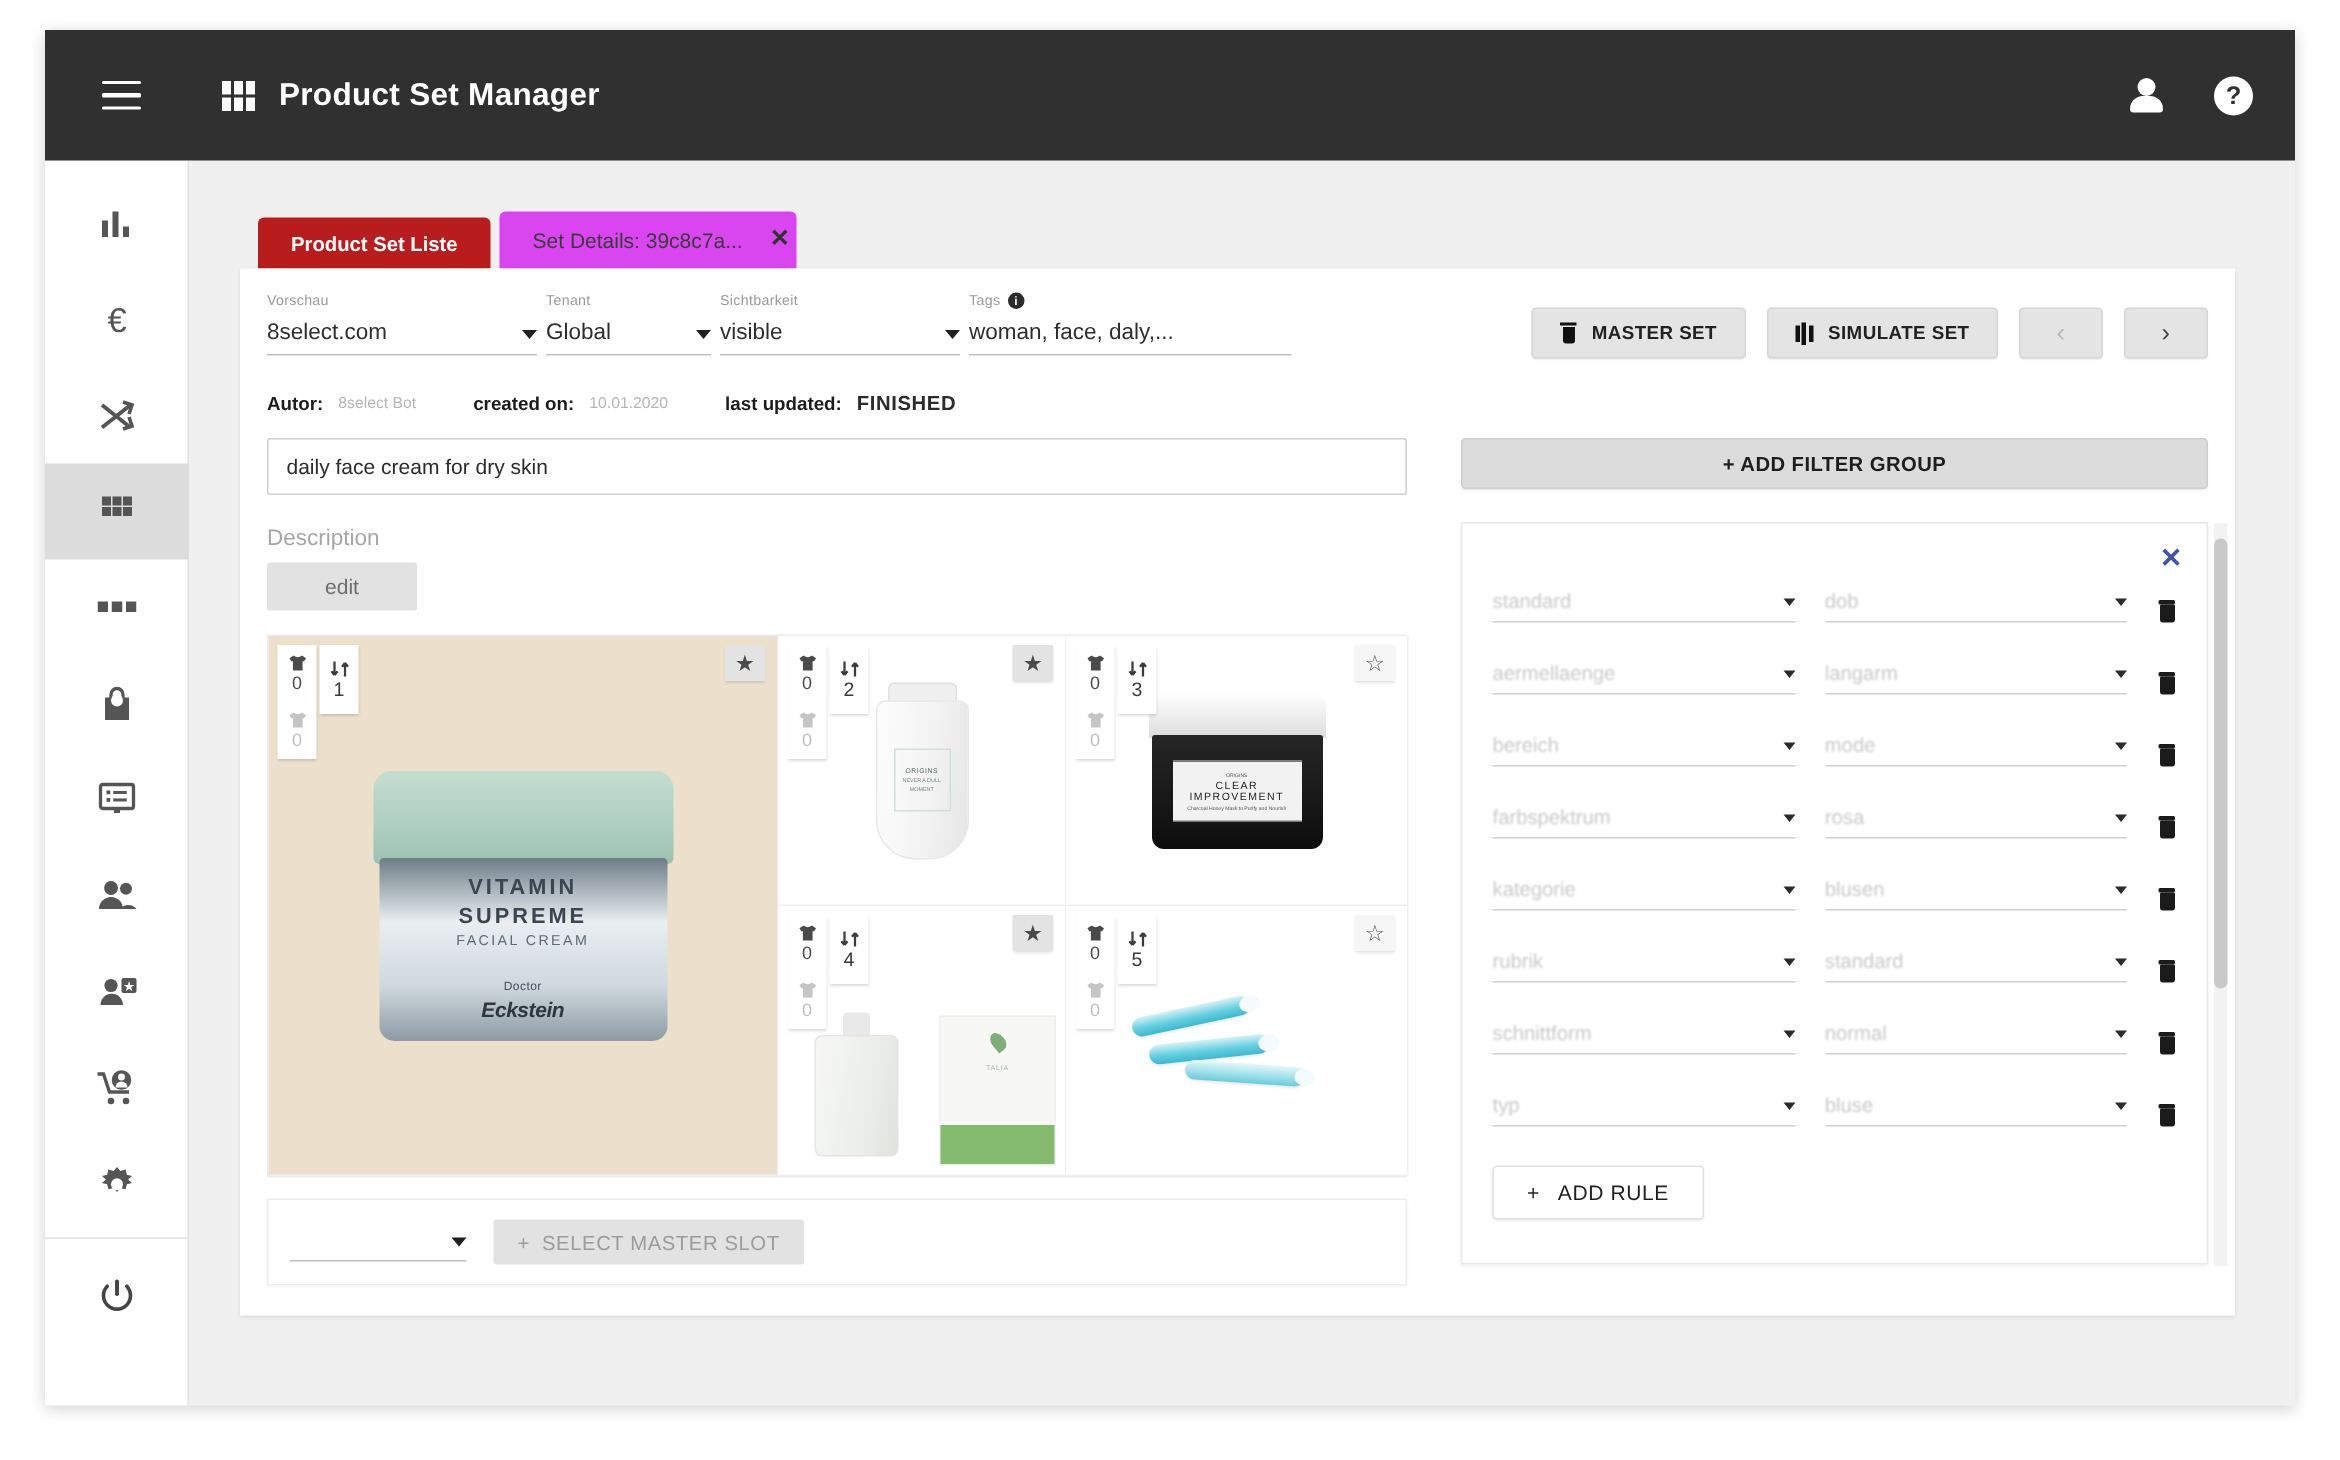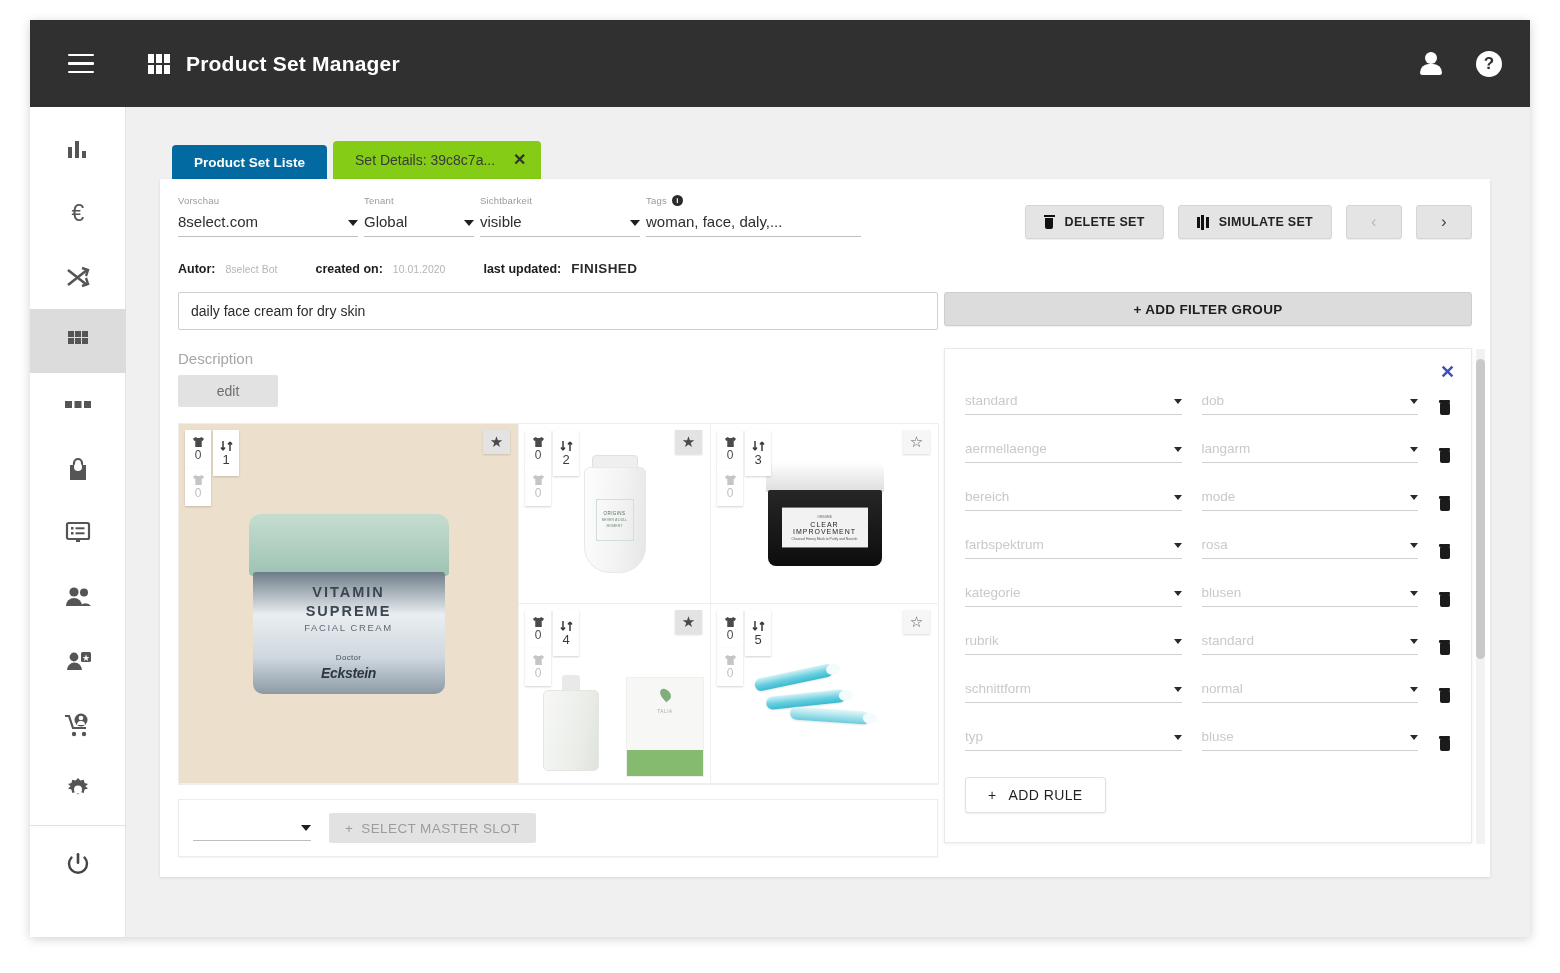--- a/index.html
+++ b/index.html
@@ -54,23 +54,23 @@
   .side-item.active { background:#dcdcdc; }
   .side-sep { width:96px; height:1px; background:#e2e2e2; margin:4px 0 6px; }
   .side-item svg { display:block; }
 
   .content { flex:1; position:relative; padding: 34px 40px 0 34px; overflow:hidden; }
 
   
   .tabs { display:flex; align-items:flex-end; height:38px; padding-left:12px; }
   .tab { height:34px; display:flex; align-items:center; padding:0 22px;
     font-size:13.5px; font-weight:bold; border-radius:4px 4px 0 0; cursor:pointer;}
-  .tab.inactive { background:#0369a1; color:#fff; margin-right:6px; }
-  .tab.active { background:#84cc16; color:#3a3a3a; font-weight:normal; font-size:14px;
-    height:38px; padding-right:14px; }
+  .tab.inactive { background:#b91c1c; color:#fff; margin-right:6px; }
+  .tab.active { background:#d946ef; color:#3a3a3a; font-weight:normal; font-size:14px;
+    height:38px; padding-right:4px; }
   .tab-close { margin-left:18px; font-size:16px; color:#333; font-weight:bold; cursor:pointer; line-height:1;}
 
   
   .panel { background:#fff; padding:16px 18px 20px; position:relative;
     box-shadow: 0 1px 3px rgba(0,0,0,.10); min-height: 670px;}
 
   .meta-row { display:flex; align-items:flex-start; gap:0; }
   .field { position:relative; margin-right:6px; }
   .field-label { font-size:9.5px; color:#9a9a9a; letter-spacing:.2px; margin-bottom:7px;
     display:flex; align-items:center; gap:5px;}
@@ -99,21 +99,21 @@
   .ico-sim i { display:block; width:3px; background:#111; }
   .ico-sim i:nth-child(1){ height:11px;} .ico-sim i:nth-child(2){height:15px;}
   .ico-sim i:nth-child(3){height:11px;}
 
   .info-row { display:flex; align-items:center; gap:10px; margin-top:22px; font-size:12.5px; }
   .info-row .k { font-weight:bold; color:#1c1c1c; }
   .info-row .v { color:#b5b5b5; font-size:10.5px; }
   .info-row .v.strong { color:#2b2b2b; font-size:13.5px; font-weight:bold; letter-spacing:.4px;}
   .gap-l { margin-left:28px; }
 
-  .main-split { display:flex; gap:6px; margin-top:16px; }
+  .main-split { display:flex; gap:36px; margin-top:16px; }
   .left-col { width: 760px; }
   .right-col { flex:1; position:relative; }
 
   .title-input { width:100%; height:38px; border:1px solid #cfcfcf; border-radius:2px;
     padding:0 12px; font-size:14px; color:#2b2b2b; font-family:"Liberation Sans", sans-serif;}
   .desc-label { font-size:15px; color:#a6a6a6; margin:20px 0 8px; }
   .btn-edit { background:#e2e2e2; border:none; width:100px; height:32px; border-radius:2px;
     font-size:14px; color:#6d6d6d; cursor:pointer; font-family:"Liberation Sans", sans-serif;}
 
   
@@ -392,21 +392,21 @@
               <span class="info-dot">i</span>
             </div>
             <div class="select-line">
               <span class="val">woman, face, daly,...</span>
             </div>
           </div>
 
           <div class="action-group">
             <button class="btn">
               <span class="ico-trash"></span>
-              <span>DELETE SET</span>
+              <span>MASTER SET</span>
             </button>
             <button class="btn">
               <span class="ico-sim">
                   <i></i>
                   <i></i>
                   <i></i>
                 </span>
               <span>SIMULATE SET</span>
             </button>
             <button class="btn nav dim">‹</button>

